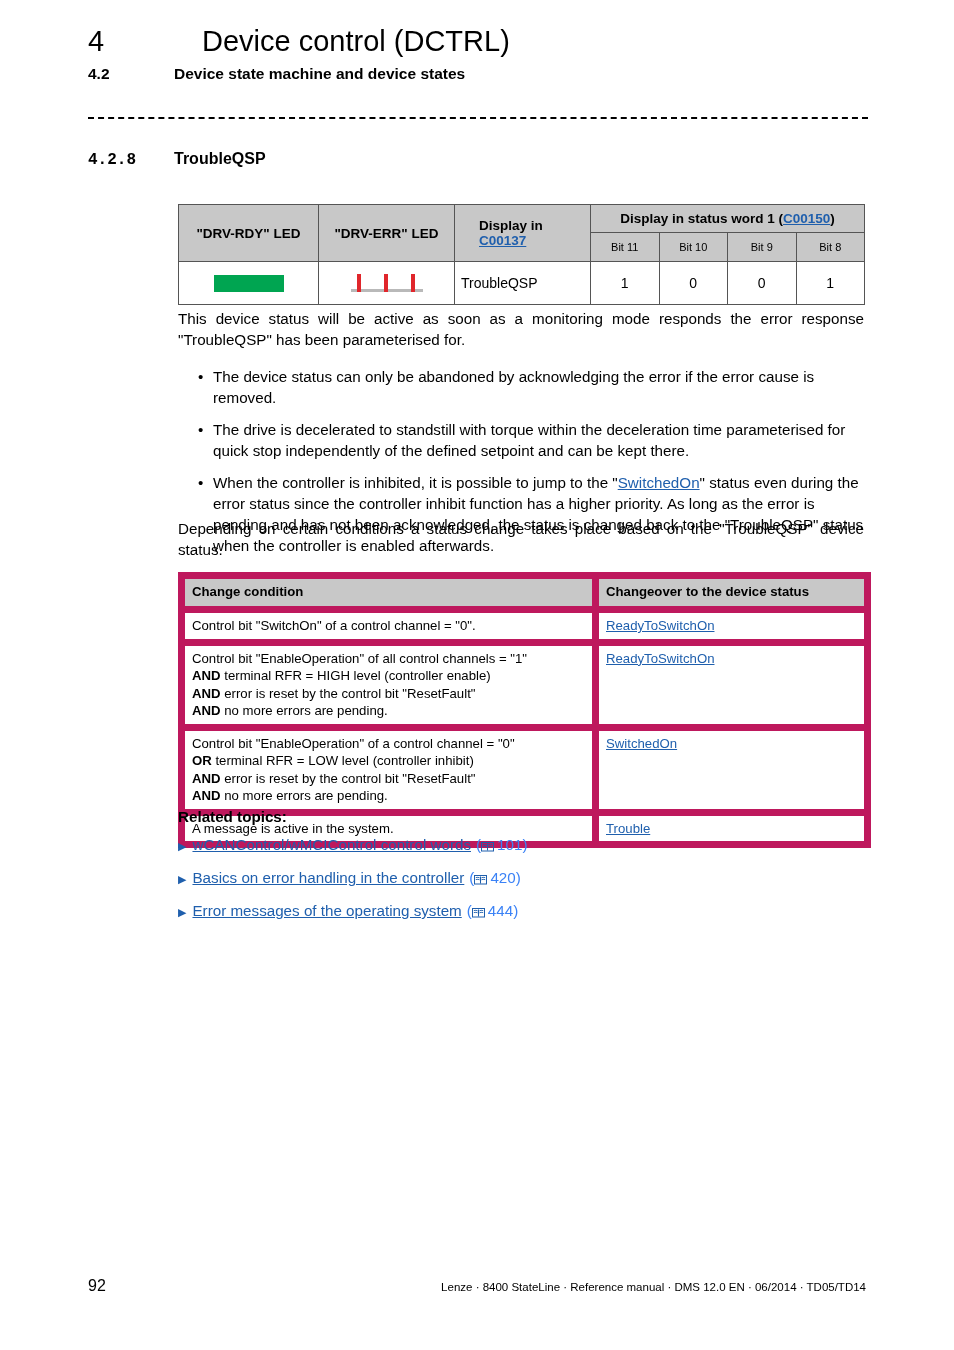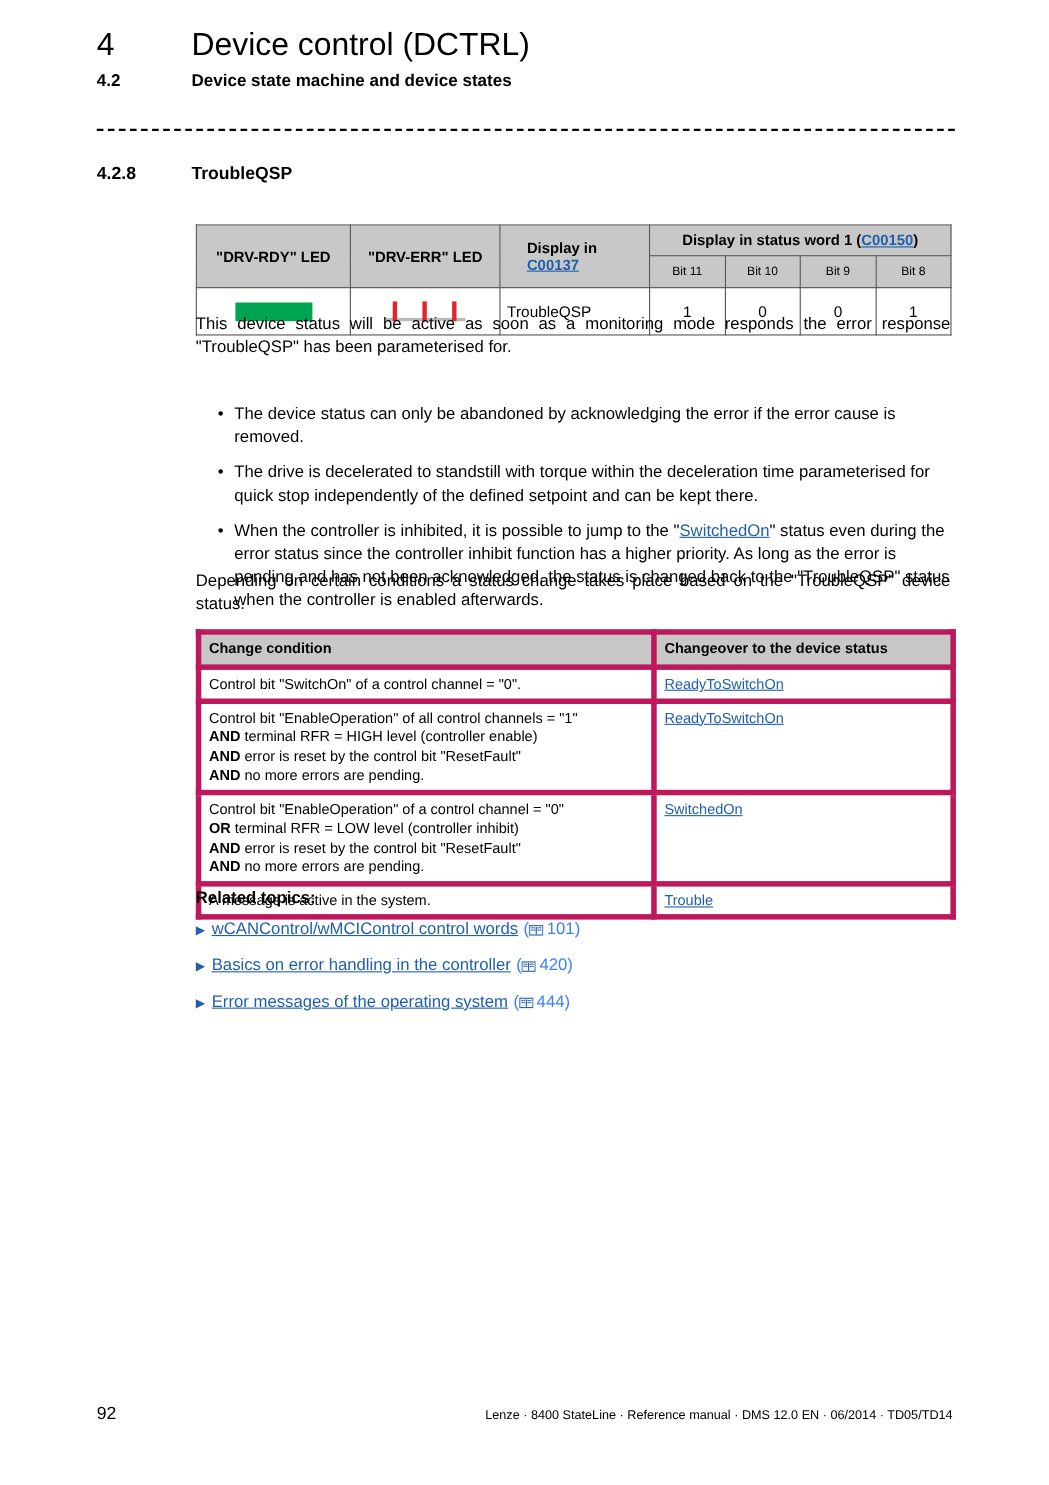--- a/index.html
+++ b/index.html
@@ -38,20 +38,21 @@
     width: 86px;
     font-size: 29px;
     line-height: 34px;
     font-weight: 400;
     letter-spacing: 0px;
   }
   .hdr-title {
     font-size: 29px;
     line-height: 34px;
     font-weight: 400;
+    margin-left: 28px;
   }
   .hdr-row2 {
     display: flex;
     align-items: baseline;
     margin-top: 6px;
     font-weight: bold;
   }
   .hdr-sub-num {
     width: 86px;
     font-size: 15.5px;
@@ -73,21 +74,21 @@
   
   .sec-head {
     position: absolute;
     left: 88px;
     top: 150px;
     display: flex;
     align-items: baseline;
     font-weight: bold;
     font-size: 16px;
   }
-  .sec-head .sec-num { width: 86px; }
+  .sec-head .sec-num { width: 86px; font-family: Liberation Mono, monospace; }
 
   
   table {
     border-collapse: collapse;
     font-size: 13px;
   }
   .tbl-led {
     position: absolute;
     left: 178px;
     top: 204px;
@@ -167,21 +168,21 @@
   .led-err .p3 { left: 60px; }
 
   .tbl-cond {
     position: absolute;
     left: 178px;
     top: 572px;
     width: 686px;
     table-layout: fixed;
   }
   .tbl-cond th, .tbl-cond td {
-    border: 5px solid #be185d;
+    border: 7px solid #be185d;
     padding: 4px 7px;
     vertical-align: top;
     font-size: 13.2px;
     line-height: 17.5px;
   }
   .tbl-cond th {
     background: #c8c8c8;
     text-align: left;
     font-weight: bold;
     font-size: 13.2px;
@@ -192,21 +193,21 @@
 
   
   .body-para {
     position: absolute;
     left: 178px;
     width: 686px;
     font-size: 15.2px;
     line-height: 21px;
     text-align: justify;
   }
-  #para-intro { top: 284px; }
+  #para-intro { top: 308px; }
   #para-depend { top: 518px; }
 
   .bullets {
     position: absolute;
     left: 196px;
     top: 366px;
     width: 668px;
   }
   .bullet {
     position: relative;

